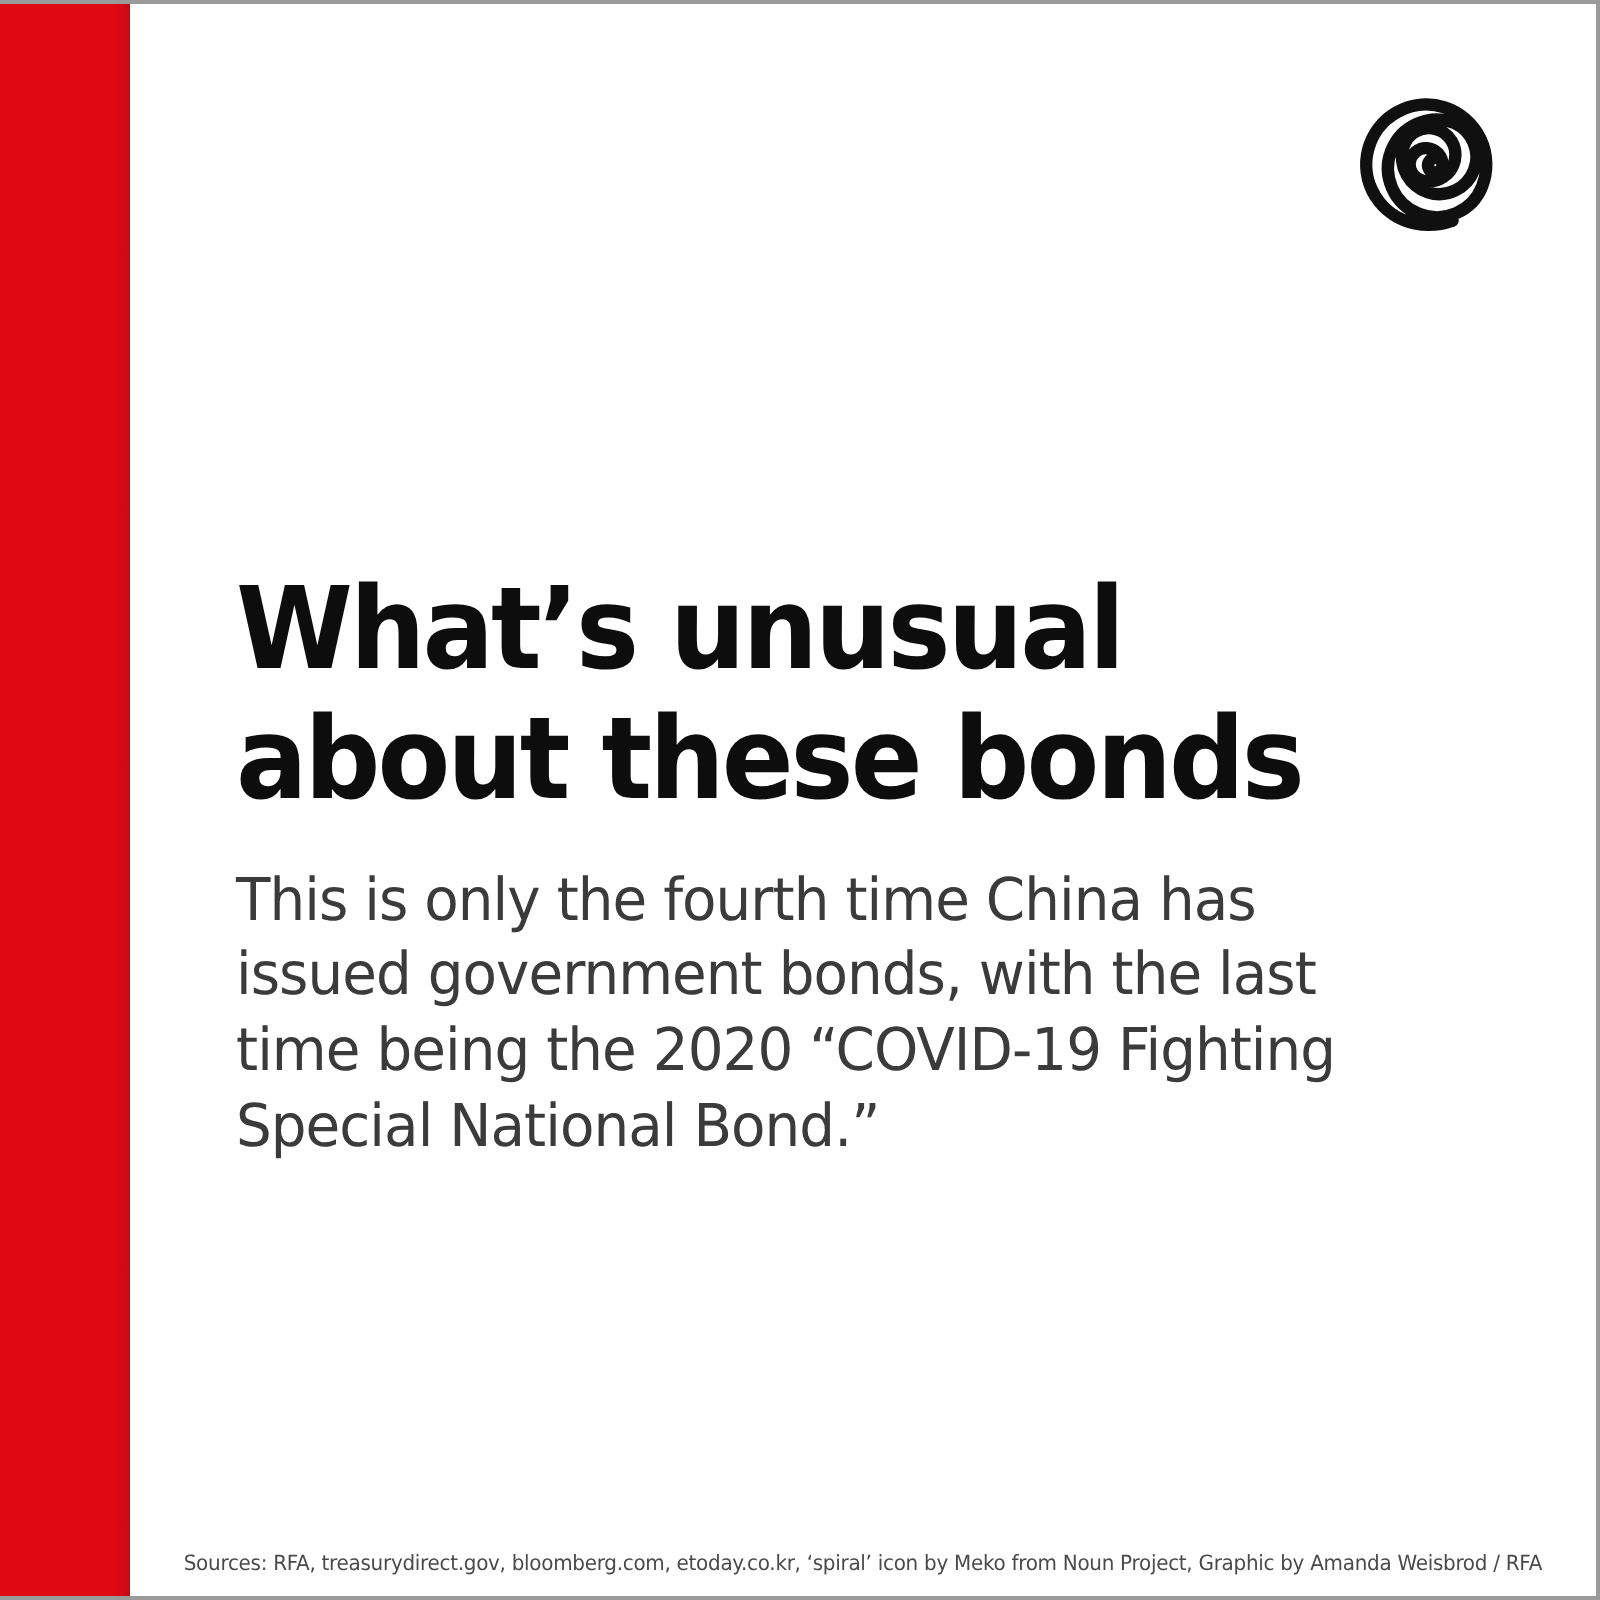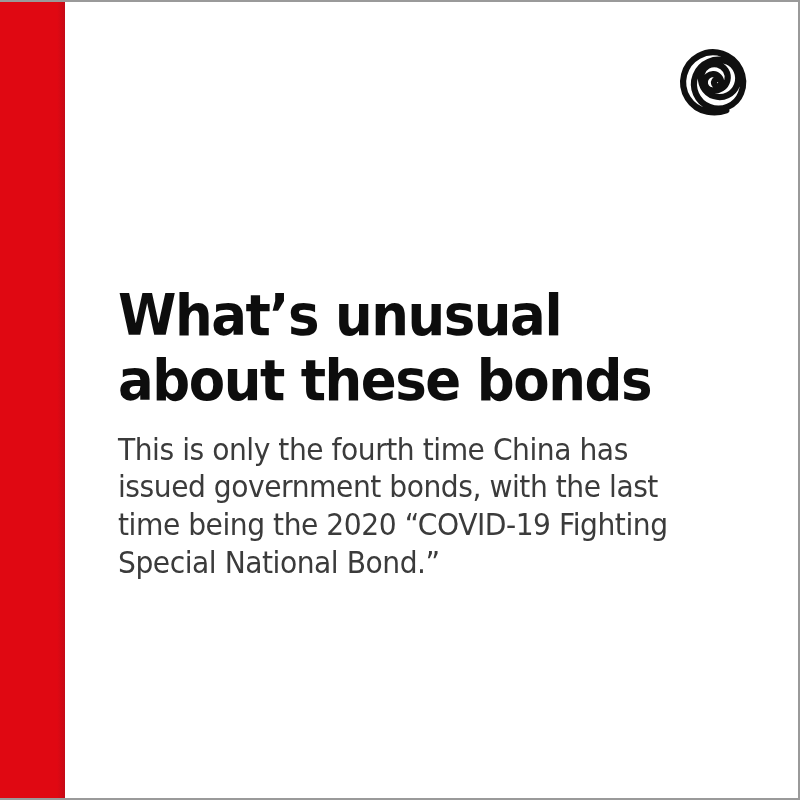--- a/index.html
+++ b/index.html
@@ -125,14 +125,17 @@
     <span class="hl-line">about these bonds</span>
   </h1>
 
   <p id="deck">
     <span class="dk-line">This is only the fourth time China has</span>
     <span class="dk-line">issued government bonds, with the last</span>
     <span class="dk-line">time being the 2020 “COVID-19 Fighting</span>
     <span class="dk-line">Special National Bond.”</span>
   </p>
 
+  <div id="footer">
+    <span id="sources-text">Sources: RFA, treasurydirect.gov, bloomberg.com, etoday.co.kr, ‘spiral’ icon by Meko from Noun Project, Graphic by Amanda Weisbrod / RFA</span>
+  </div>
 
 </div>
 
 </body></html>

